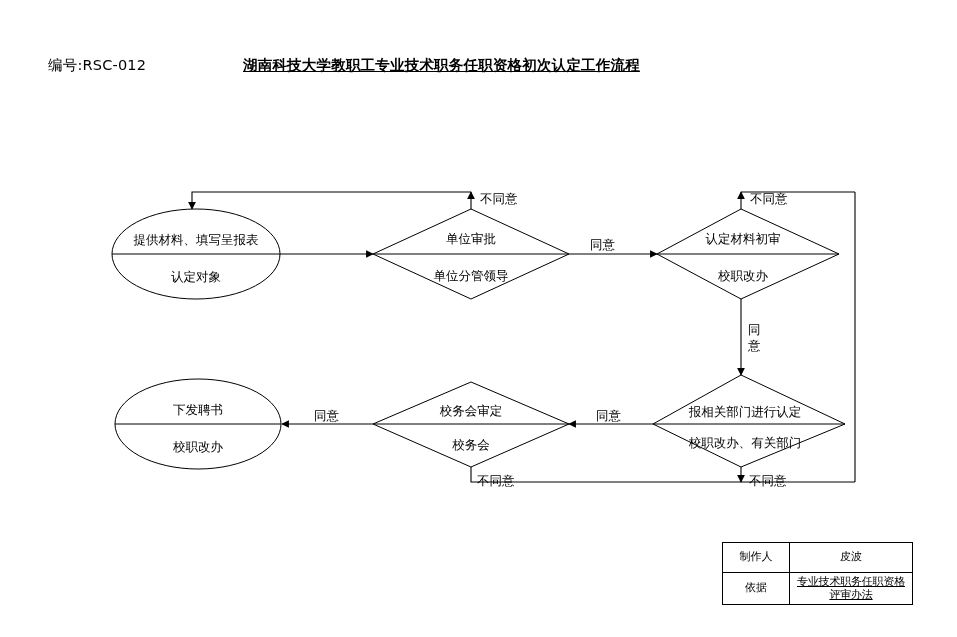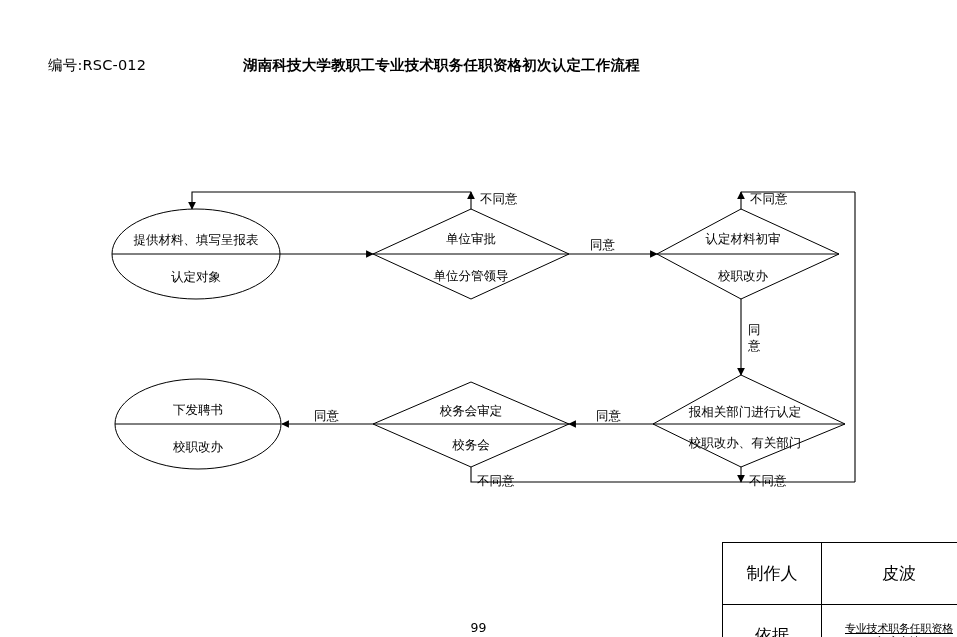--- a/index.html
+++ b/index.html
@@ -30,20 +30,21 @@
     white-space: nowrap;
   }
   .doc-title {
     position: absolute;
     left: 243px;
     top: 44px;
     font-size: 14.5px;
     font-weight: bold;
     letter-spacing: 0.2px;
     white-space: nowrap;
+    text-decoration: underline;
   }
   .page-number {
     position: absolute;
     left: 0;
     top: 608px;
     width: 957px;
     text-align: center;
     font-size: 12.5px;
   }
   #flow-svg {
@@ -80,23 +81,23 @@
   .sig-table {
     position: absolute;
     left: 722px;
     top: 530px;
     width: 188px;
     border-collapse: collapse;
     table-layout: fixed;
   }
   .sig-table td {
     border: 1px solid #000000;
-    font-size: 17px;
+    font-size: 11px;
     text-align: center;
-    padding: 16px;
+    padding: 0;
     height: 29px;
     line-height: 1.18;
     vertical-align: middle;
   }
   .sig-table td.label-cell {
     width: 66px;
   }
   .sig-table td.value-cell {
     width: 122px;
   }
@@ -214,15 +215,14 @@
         <td class="label-cell">制作人</td>
         <td class="value-cell">皮波</td>
       </tr>
       <tr>
         <td class="label-cell">依据</td>
         <td class="value-cell dense">专业技术职务任职资格<br>评审办法</td>
       </tr>
     </tbody>
   </table>
 
-  <div class="page-number">99</div>
 
 </div>
 
 </body></html>

